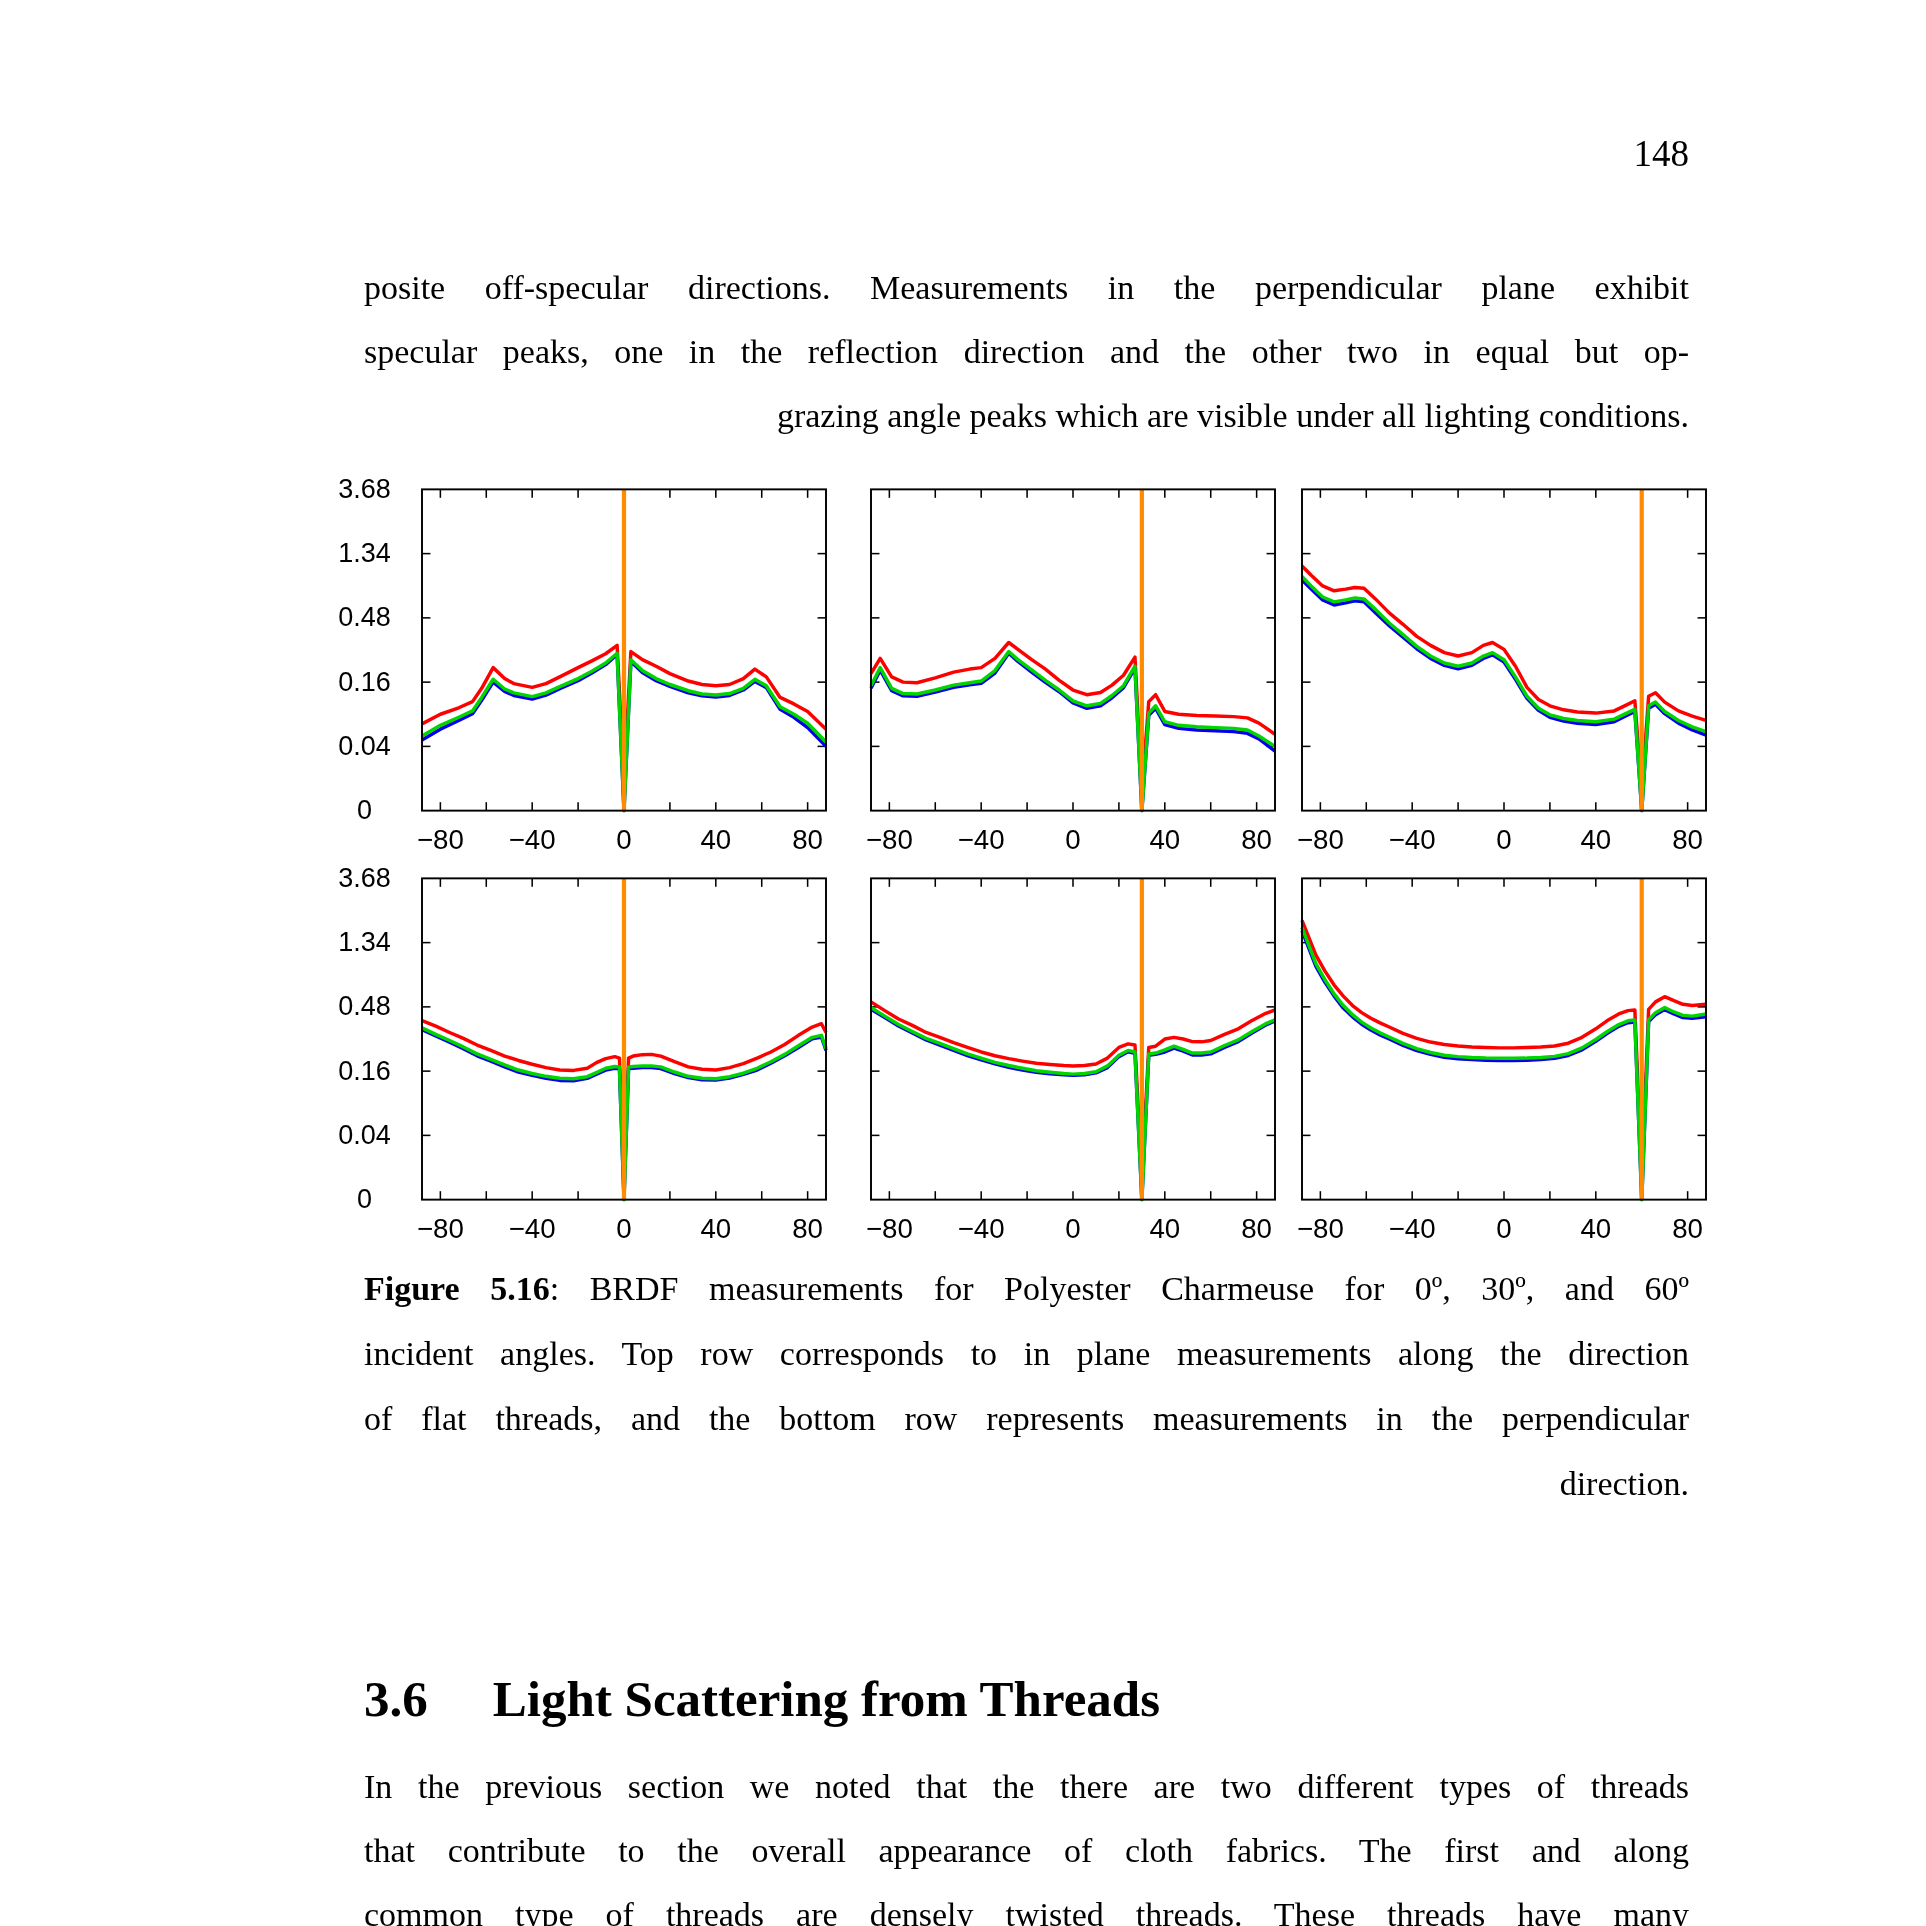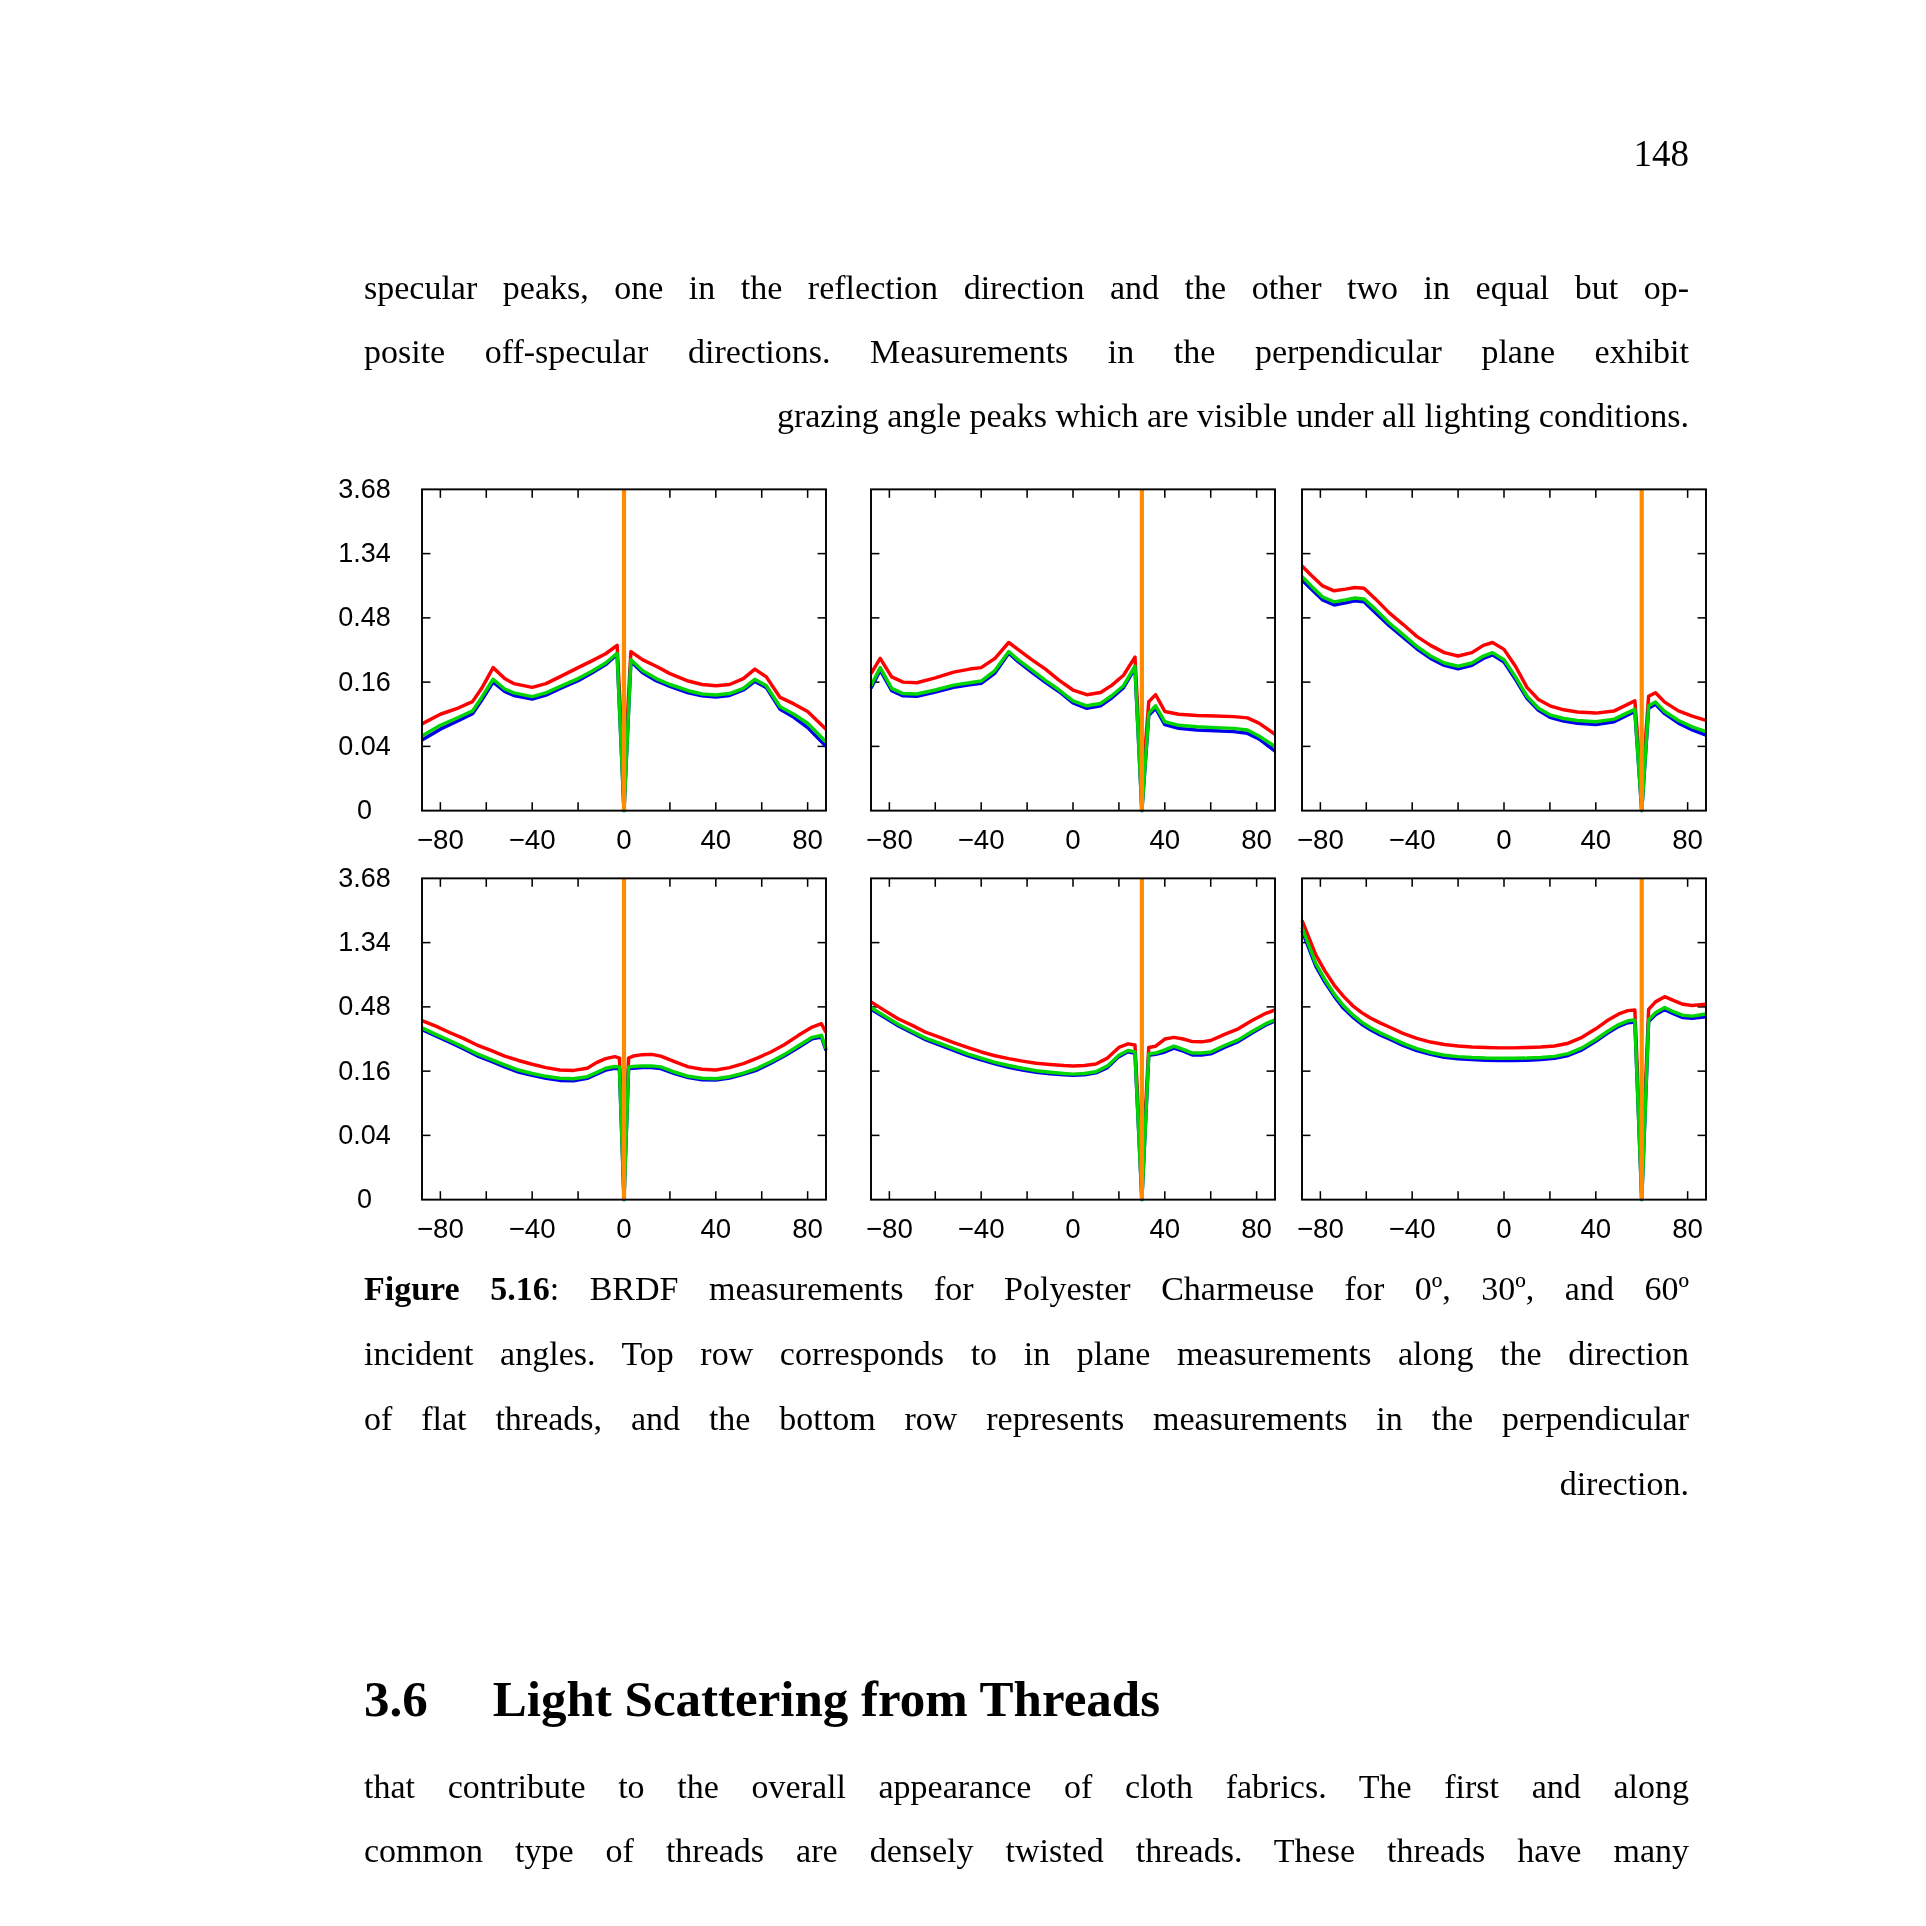--- a/index.html
+++ b/index.html
@@ -39,22 +39,22 @@
   svg.chart text{
     font-family:"Liberation Sans","DejaVu Sans",sans-serif;font-size:72px;fill:#000;
   }
 </style>
 </head>
 <body>
 
 <div class="pagenum">148</div>
 
 <div class="para" id="p1">
+  <div class="pline j">posite off-specular directions. Measurements in the perpendicular plane exhibit</div>
   <div class="pline j">specular peaks, one in the reflection direction and the other two in equal but op-</div>
-  <div class="pline j">posite off-specular directions. Measurements in the perpendicular plane exhibit</div>
   <div class="pline">grazing angle peaks which are visible under all lighting conditions.</div>
 </div>
 
 <div class="ylabels" id="yl1">
     <div class="ylab" style="top: -19px;">3.68</div>
     <div class="ylab" style="top: 45px;">1.34</div>
     <div class="ylab" style="top: 109px;">0.48</div>
     <div class="ylab" style="top: 174px;">0.16</div>
     <div class="ylab" style="top: 238px;">0.04</div>
     <div class="ylab" style="top: 302px;">0</div>
@@ -304,17 +304,18 @@
   <div class="cline j">incident angles. Top row corresponds to in plane measurements along the direction</div>
   <div class="cline j">of flat threads, and the bottom row represents measurements in the perpendicular</div>
   <div class="cline">direction.</div>
 </div>
 
 <div class="heading">
   <span>3.6</span><span class="htitle">Light Scattering from Threads</span>
 </div>
 
 <div class="para" id="p2">
+  <div class="pline j">In the previous section we noted that the there are two different types of threads</div>
   <div class="pline j">that contribute to the overall appearance of cloth fabrics. The first and along</div>
   <div class="pline j">common type of threads are densely twisted threads. These threads have many</div>
 
 </div>
 
 
 </body></html>

